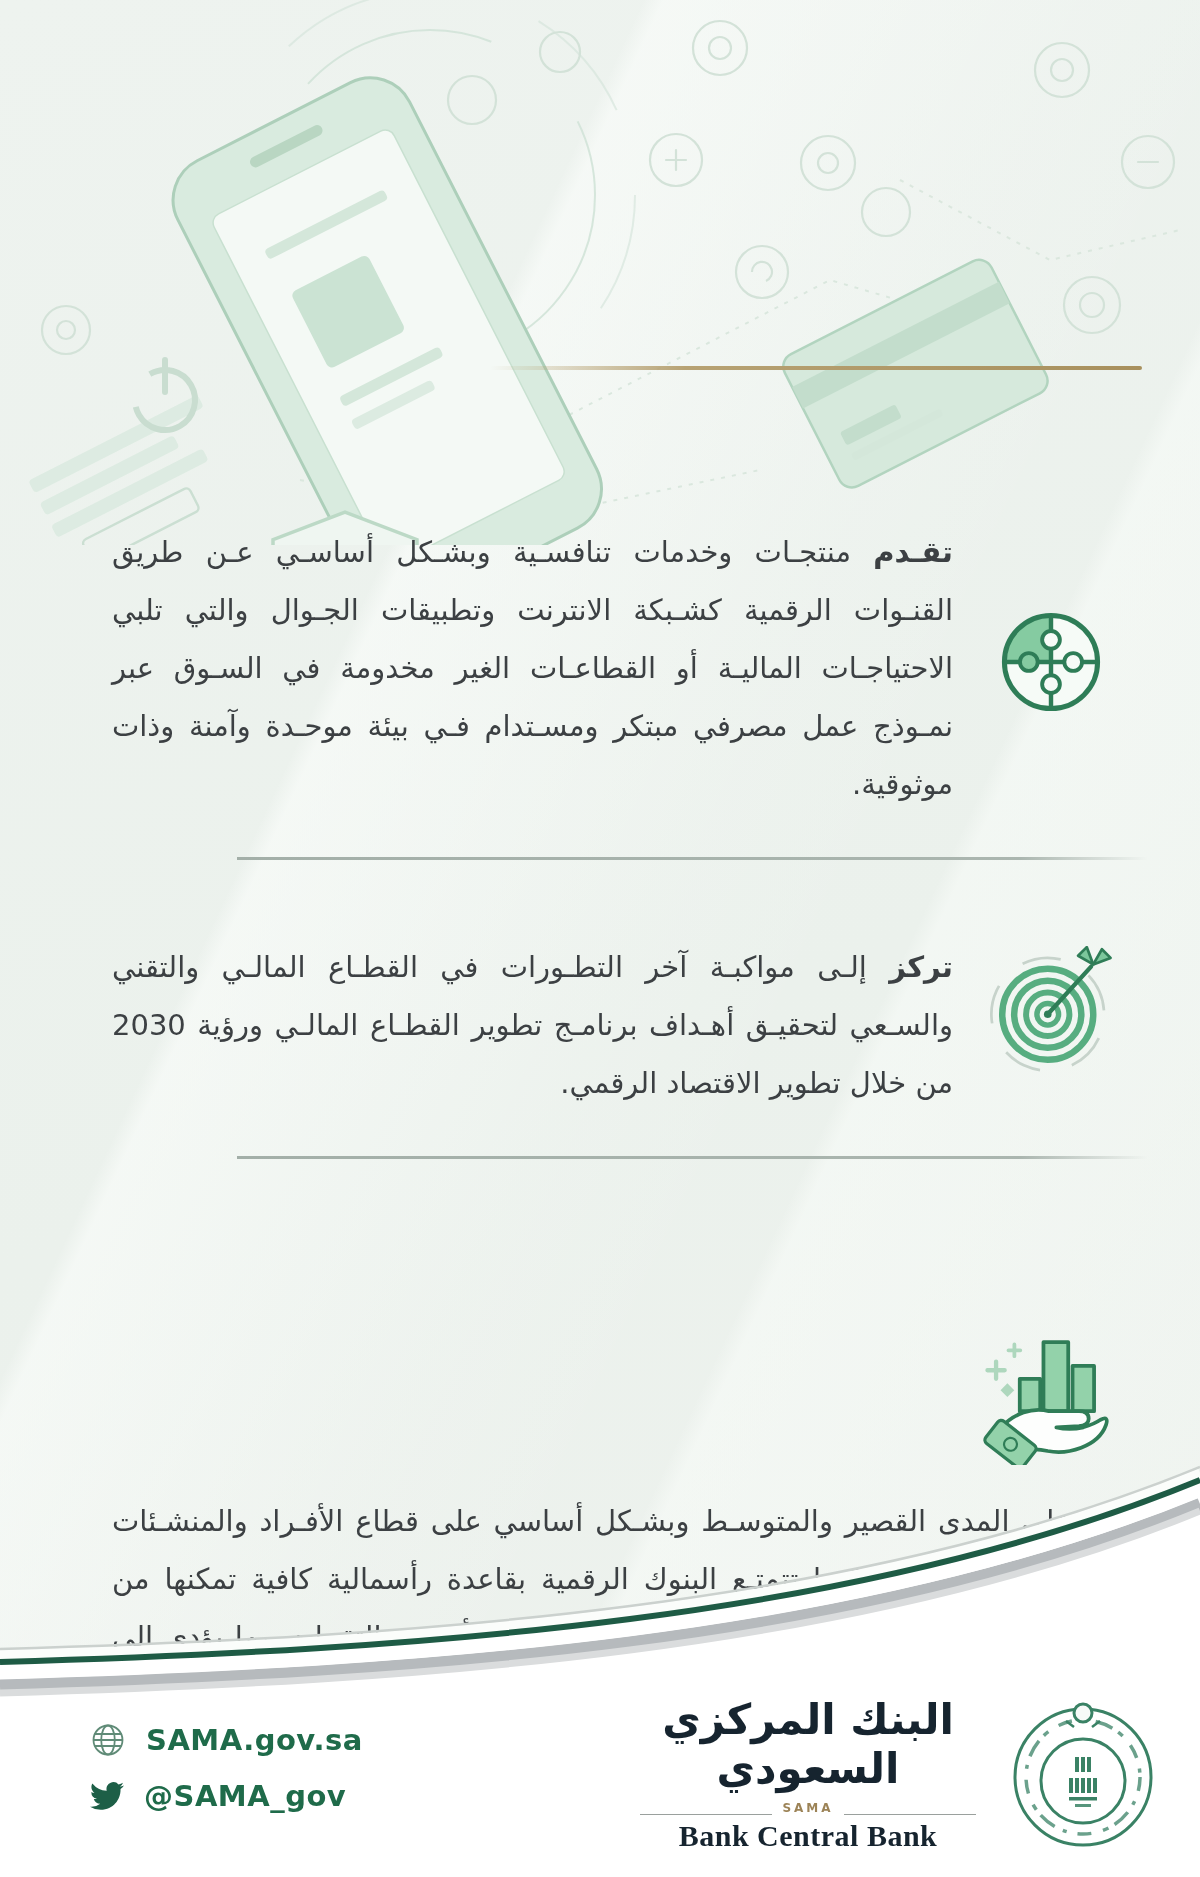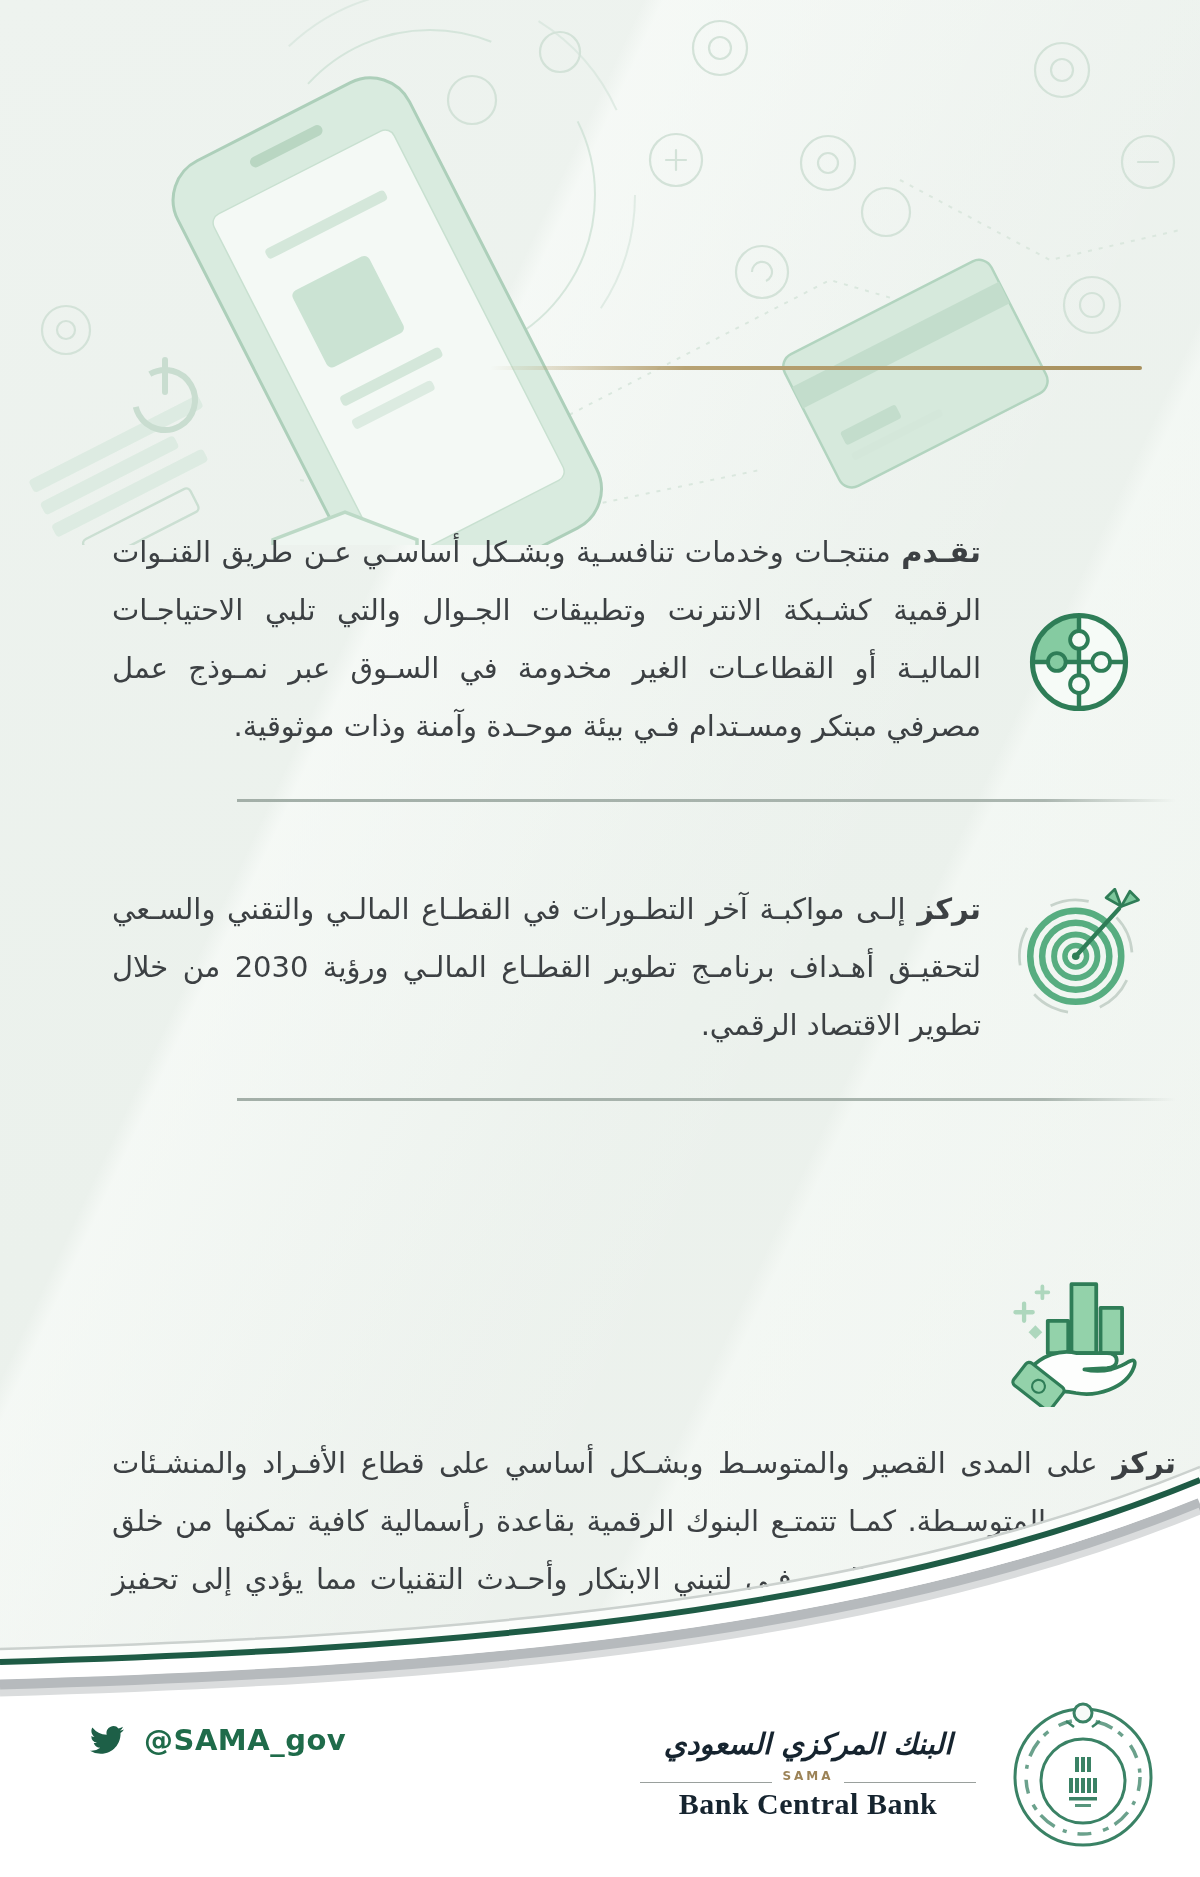--- a/index.html
+++ b/index.html
@@ -12,21 +12,21 @@
   .bg-band-1 { background: linear-gradient(115deg, rgba(255,255,255,0) 31%, rgba(252,254,252,0.55) 32%, rgba(252,254,252,0.12) 52%, rgba(255,255,255,0) 62%); }
   .bg-band-2 { background: linear-gradient(115deg, rgba(255,255,255,0) 65%, rgba(250,253,250,0.5) 66%, rgba(245,249,245,0.18) 100%); }
 
   .hero { position:absolute; top:0; left:0; width:1200px; height:545px; }
 
   .title-block { position:absolute; top:348px; right:58px; text-align:right; direction:rtl; }
   .title { font-size:62px; font-weight:bold; color:#1e6b44; line-height:1.15; letter-spacing:0; }
   .title-underline { height:4px; width:652px; margin-top:18px; margin-right:0;
     background: linear-gradient(to left, #a8905d, #b7a273 70%, rgba(183,162,115,0)); border-radius:2px; }
 
-  .content { position:absolute; top:505px; left:112px; right:24px; direction:rtl; }
+  .content { position:absolute; top:505px; left:112px; right:52px; direction:rtl; }
   .section { display:flex; align-items:flex-start; }
   .sec-icon { width:195px; flex:0 0 195px; display:flex; justify-content:center; align-items:center; }
   .sec-text { flex:1; font-size:29px; line-height:58px; color:#3c4043; text-align:justify; }
   .sec-text .lead { font-weight:bold; }
   .sec-1 { padding-top:18px; }
   .sec-1 .sec-icon { padding-top:78px; }
   .sec-2 { margin-top:78px; }
   .sec-2 .sec-icon { padding-top:8px; }
   .sec-3 { margin-top:78px;flex-direction:column; }
   .sec-3 .sec-icon { padding-top:60px; }
@@ -35,21 +35,21 @@
     background: linear-gradient(to left, rgba(163,175,168,0), rgba(163,175,168,0.9) 14%, #a3afa8); }
 
   .swoosh { position:absolute; top:1150px; left:0; width:1200px; height:727px; }
 
   .contact { position:absolute; left:90px; top:1718px; }
   .contact-row { display:flex; align-items:center; gap:20px; height:44px; margin-bottom:12px; cursor:pointer; }
   .contact-label { font-size:29px; font-weight:bold; color:#1f6b4a; letter-spacing:0.5px; }
 
   .logo-group { position:absolute; right:42px; top:1694px; height:160px; display:flex; align-items:center; gap:26px; }
   .logo-text { width:348px; text-align:center; color:#16242f; }
-  .logo-ar { font-size:29px; font-weight:bold; direction:rtl; letter-spacing:0.5px;font-style:italic; }
+  .logo-ar { font-size:42px; font-weight:bold; direction:rtl; letter-spacing:0.5px; }
   .logo-divider { display:flex; align-items:flex-end; gap:10px; margin:8px 6px 4px 6px; }
   .logo-divider .line { flex:1; height:1.5px; background:#9aa09d; }
   .logo-acronym { font-size:12px; letter-spacing:3px; color:#9c8357; font-weight:bold; }
   .logo-en { font-family:"Liberation Serif", serif; font-size:30px; font-weight:bold; letter-spacing:0.5px; }
 </style>
 </head>
 <body>
 
 <div class="page">
 
@@ -209,20 +209,30 @@
     <path d="M0 512 C 420 500, 860 470, 1200 330 L 1200 727 L 0 727 Z" fill="#ffffff"></path>
     <path d="M0 536 C 420 524, 860 494, 1200 354" fill="none" stroke="#b6babd" stroke-width="13"></path>
     <path d="M0 543 C 420 531, 860 501, 1200 361" fill="none" stroke="#dadcdd" stroke-width="7"></path>
     <path d="M0 524 C 420 512, 860 482, 1200 342" fill="none" stroke="#ffffff" stroke-width="10"></path>
     <path d="M0 505 C 420 493, 860 463, 1200 323" fill="none" stroke="#fbfdfb" stroke-width="10"></path>
     <path d="M0 512 C 420 500, 860 470, 1200 330" fill="none" stroke="#1e5b45" stroke-width="6"></path>
     <path d="M0 499 C 420 487, 860 457, 1200 317" fill="none" stroke="#cbd1ce" stroke-width="2.5"></path>
   </svg>
 
   <div class="contact">
+    <div class="contact-row">
+      <svg width="36" height="36" viewBox="0 0 36 36">
+        <g fill="none" stroke="#4f7f69" stroke-width="1.8" opacity="0.9">
+          <circle cx="18" cy="18" r="14.5"></circle>
+          <ellipse cx="18" cy="18" rx="6.8" ry="14.5"></ellipse>
+          <path d="M4.5 12 h27 M3.5 18 h29 M4.5 24 h27"></path>
+        </g>
+      </svg>
+      <span class="contact-label">SAMA.gov.sa</span>
+    </div>
     <div class="contact-row">
       <svg width="34" height="34" viewBox="0 0 24 24">
         <path fill="#1d5f47" d="M23.954 4.569a10 10 0 0 1-2.825.775 4.958 4.958 0 0 0 2.163-2.723 9.99 9.99 0 0 1-3.127 1.195 4.92 4.92 0 0 0-8.384 4.482A13.978 13.978 0 0 1 1.64 3.162a4.822 4.822 0 0 0-.666 2.475c0 1.71.87 3.214 2.188 4.099a4.904 4.904 0 0 1-2.228-.616v.06a4.923 4.923 0 0 0 3.946 4.827 4.996 4.996 0 0 1-2.212.085 4.937 4.937 0 0 0 4.604 3.417 9.868 9.868 0 0 1-6.102 2.105c-.39 0-.779-.023-1.17-.067a13.995 13.995 0 0 0 7.557 2.209c9.054 0 13.999-7.496 13.999-13.986 0-.209 0-.42-.015-.63a9.936 9.936 0 0 0 2.46-2.548z"></path>
       </svg>
       <span class="contact-label">@SAMA_gov</span>
     </div>
   </div>
 
   <div class="logo-group">
     <div class="logo-text">

